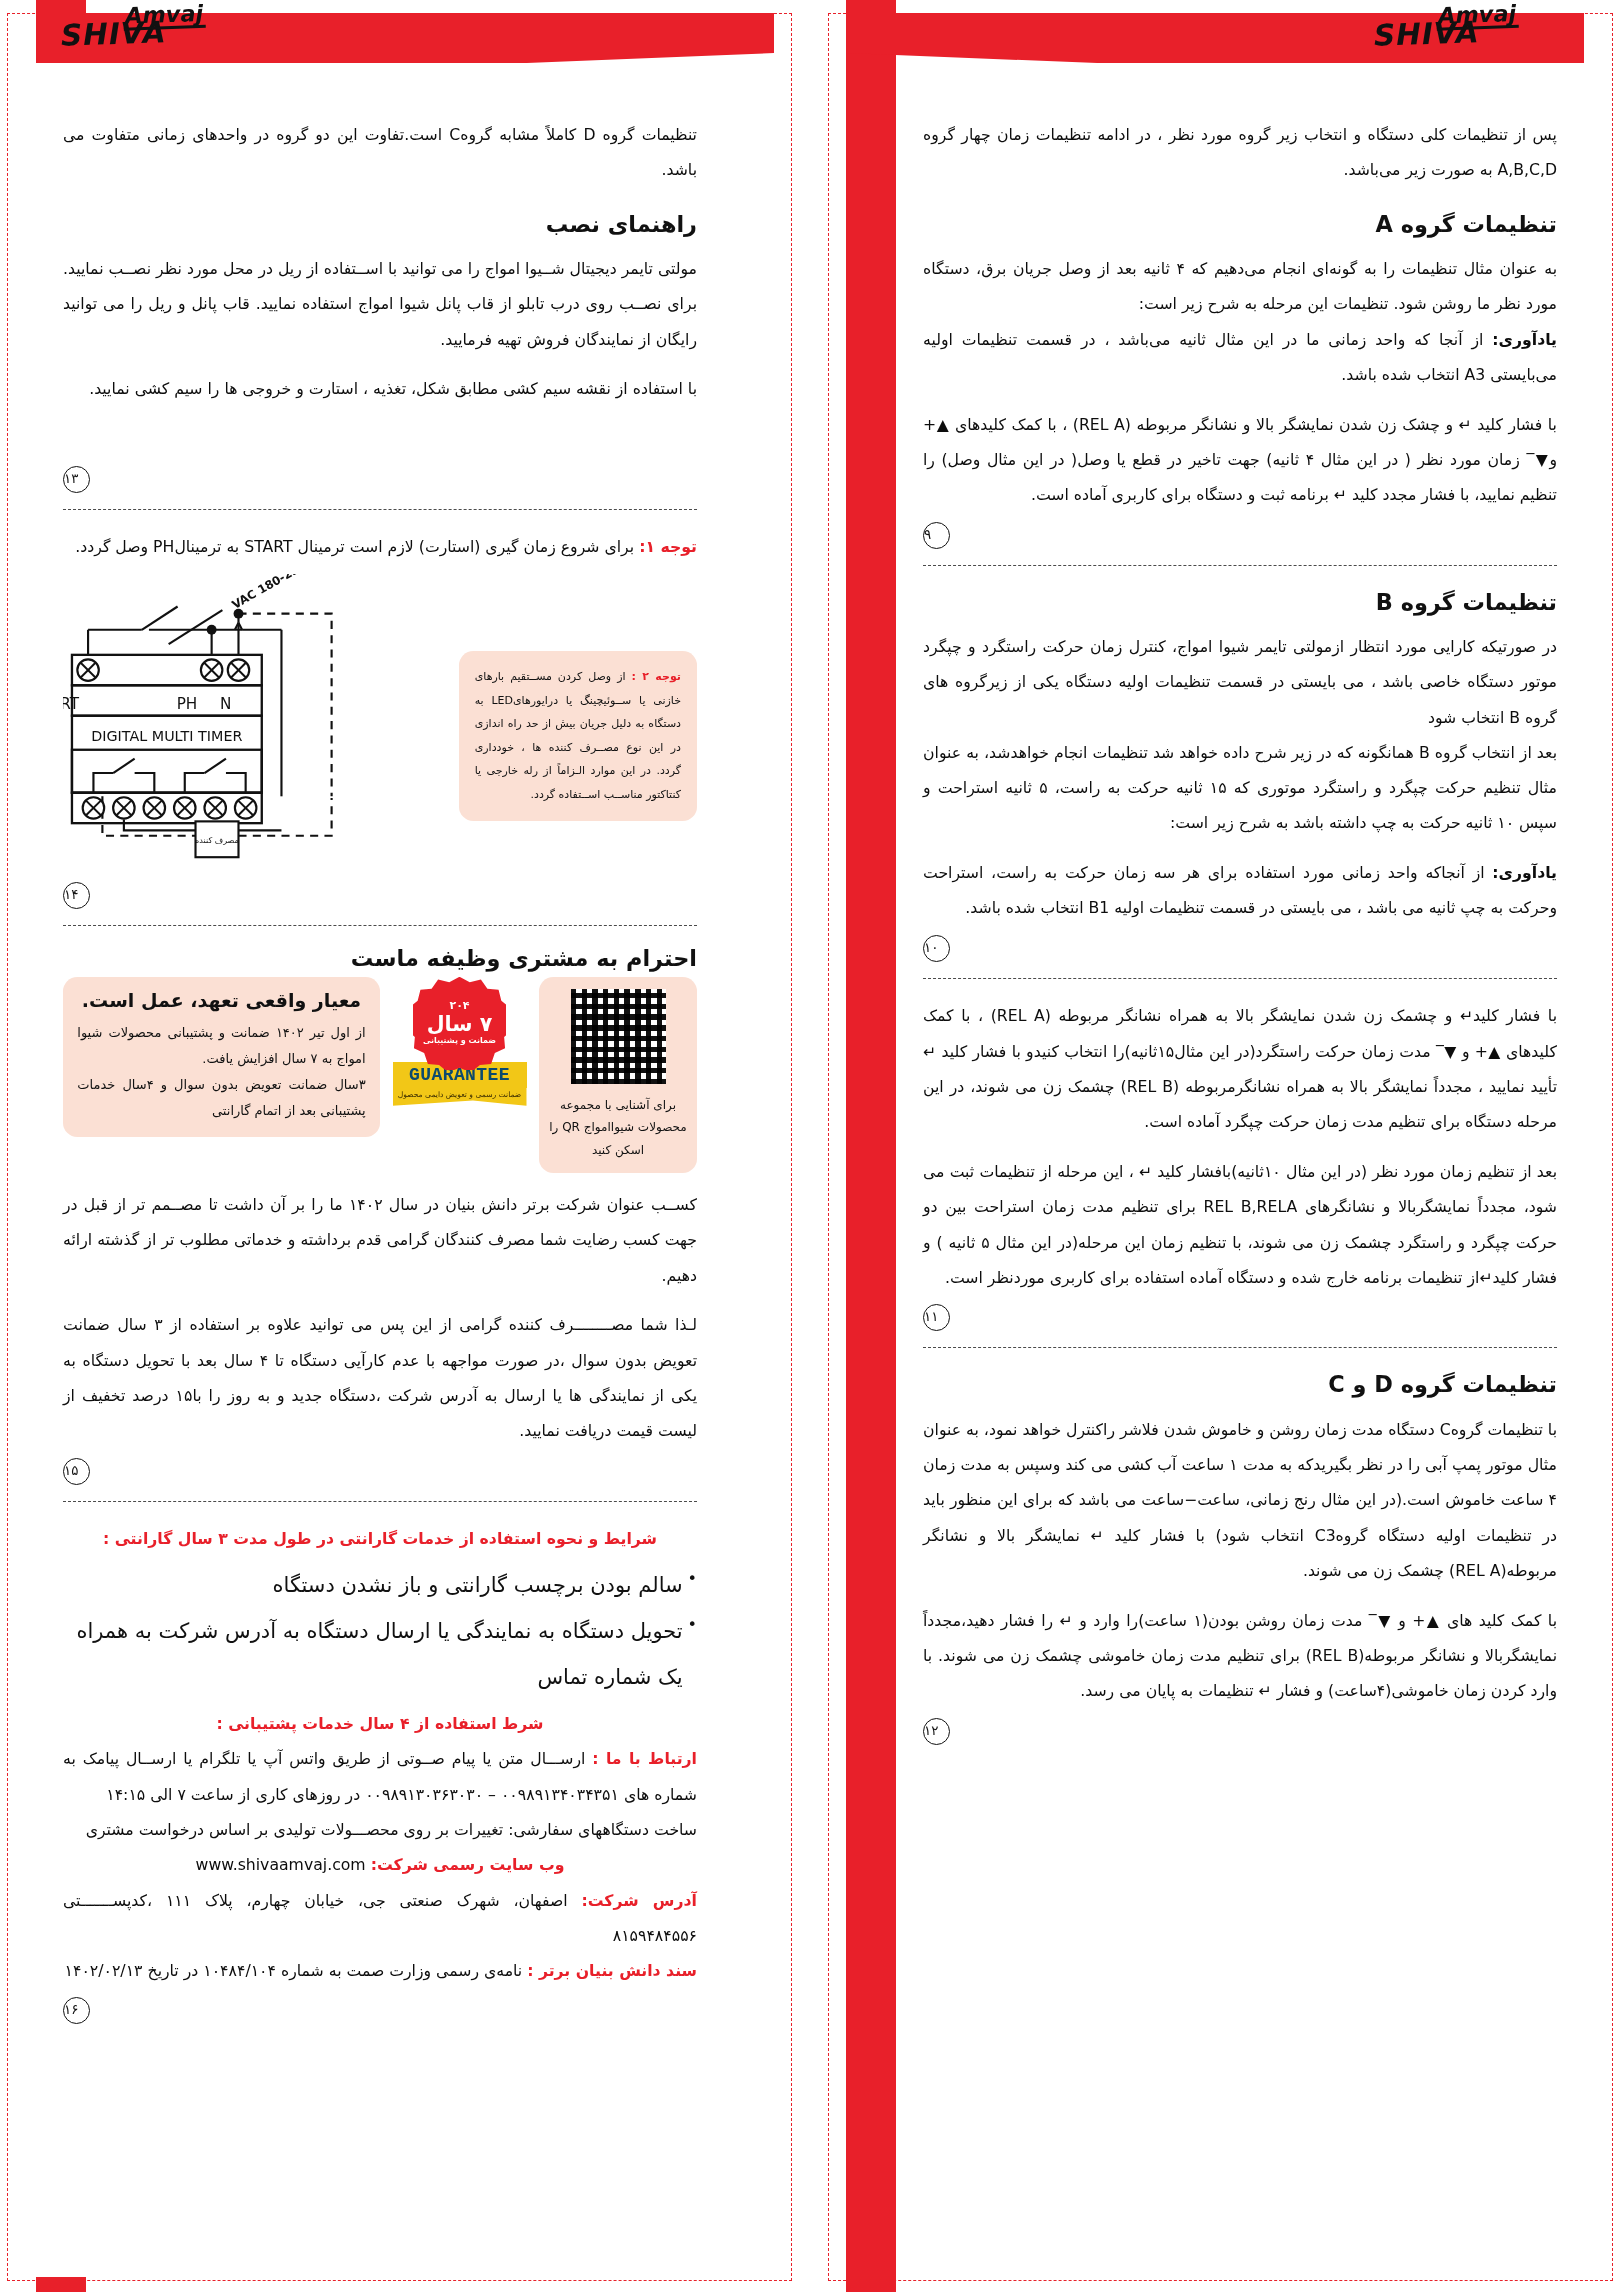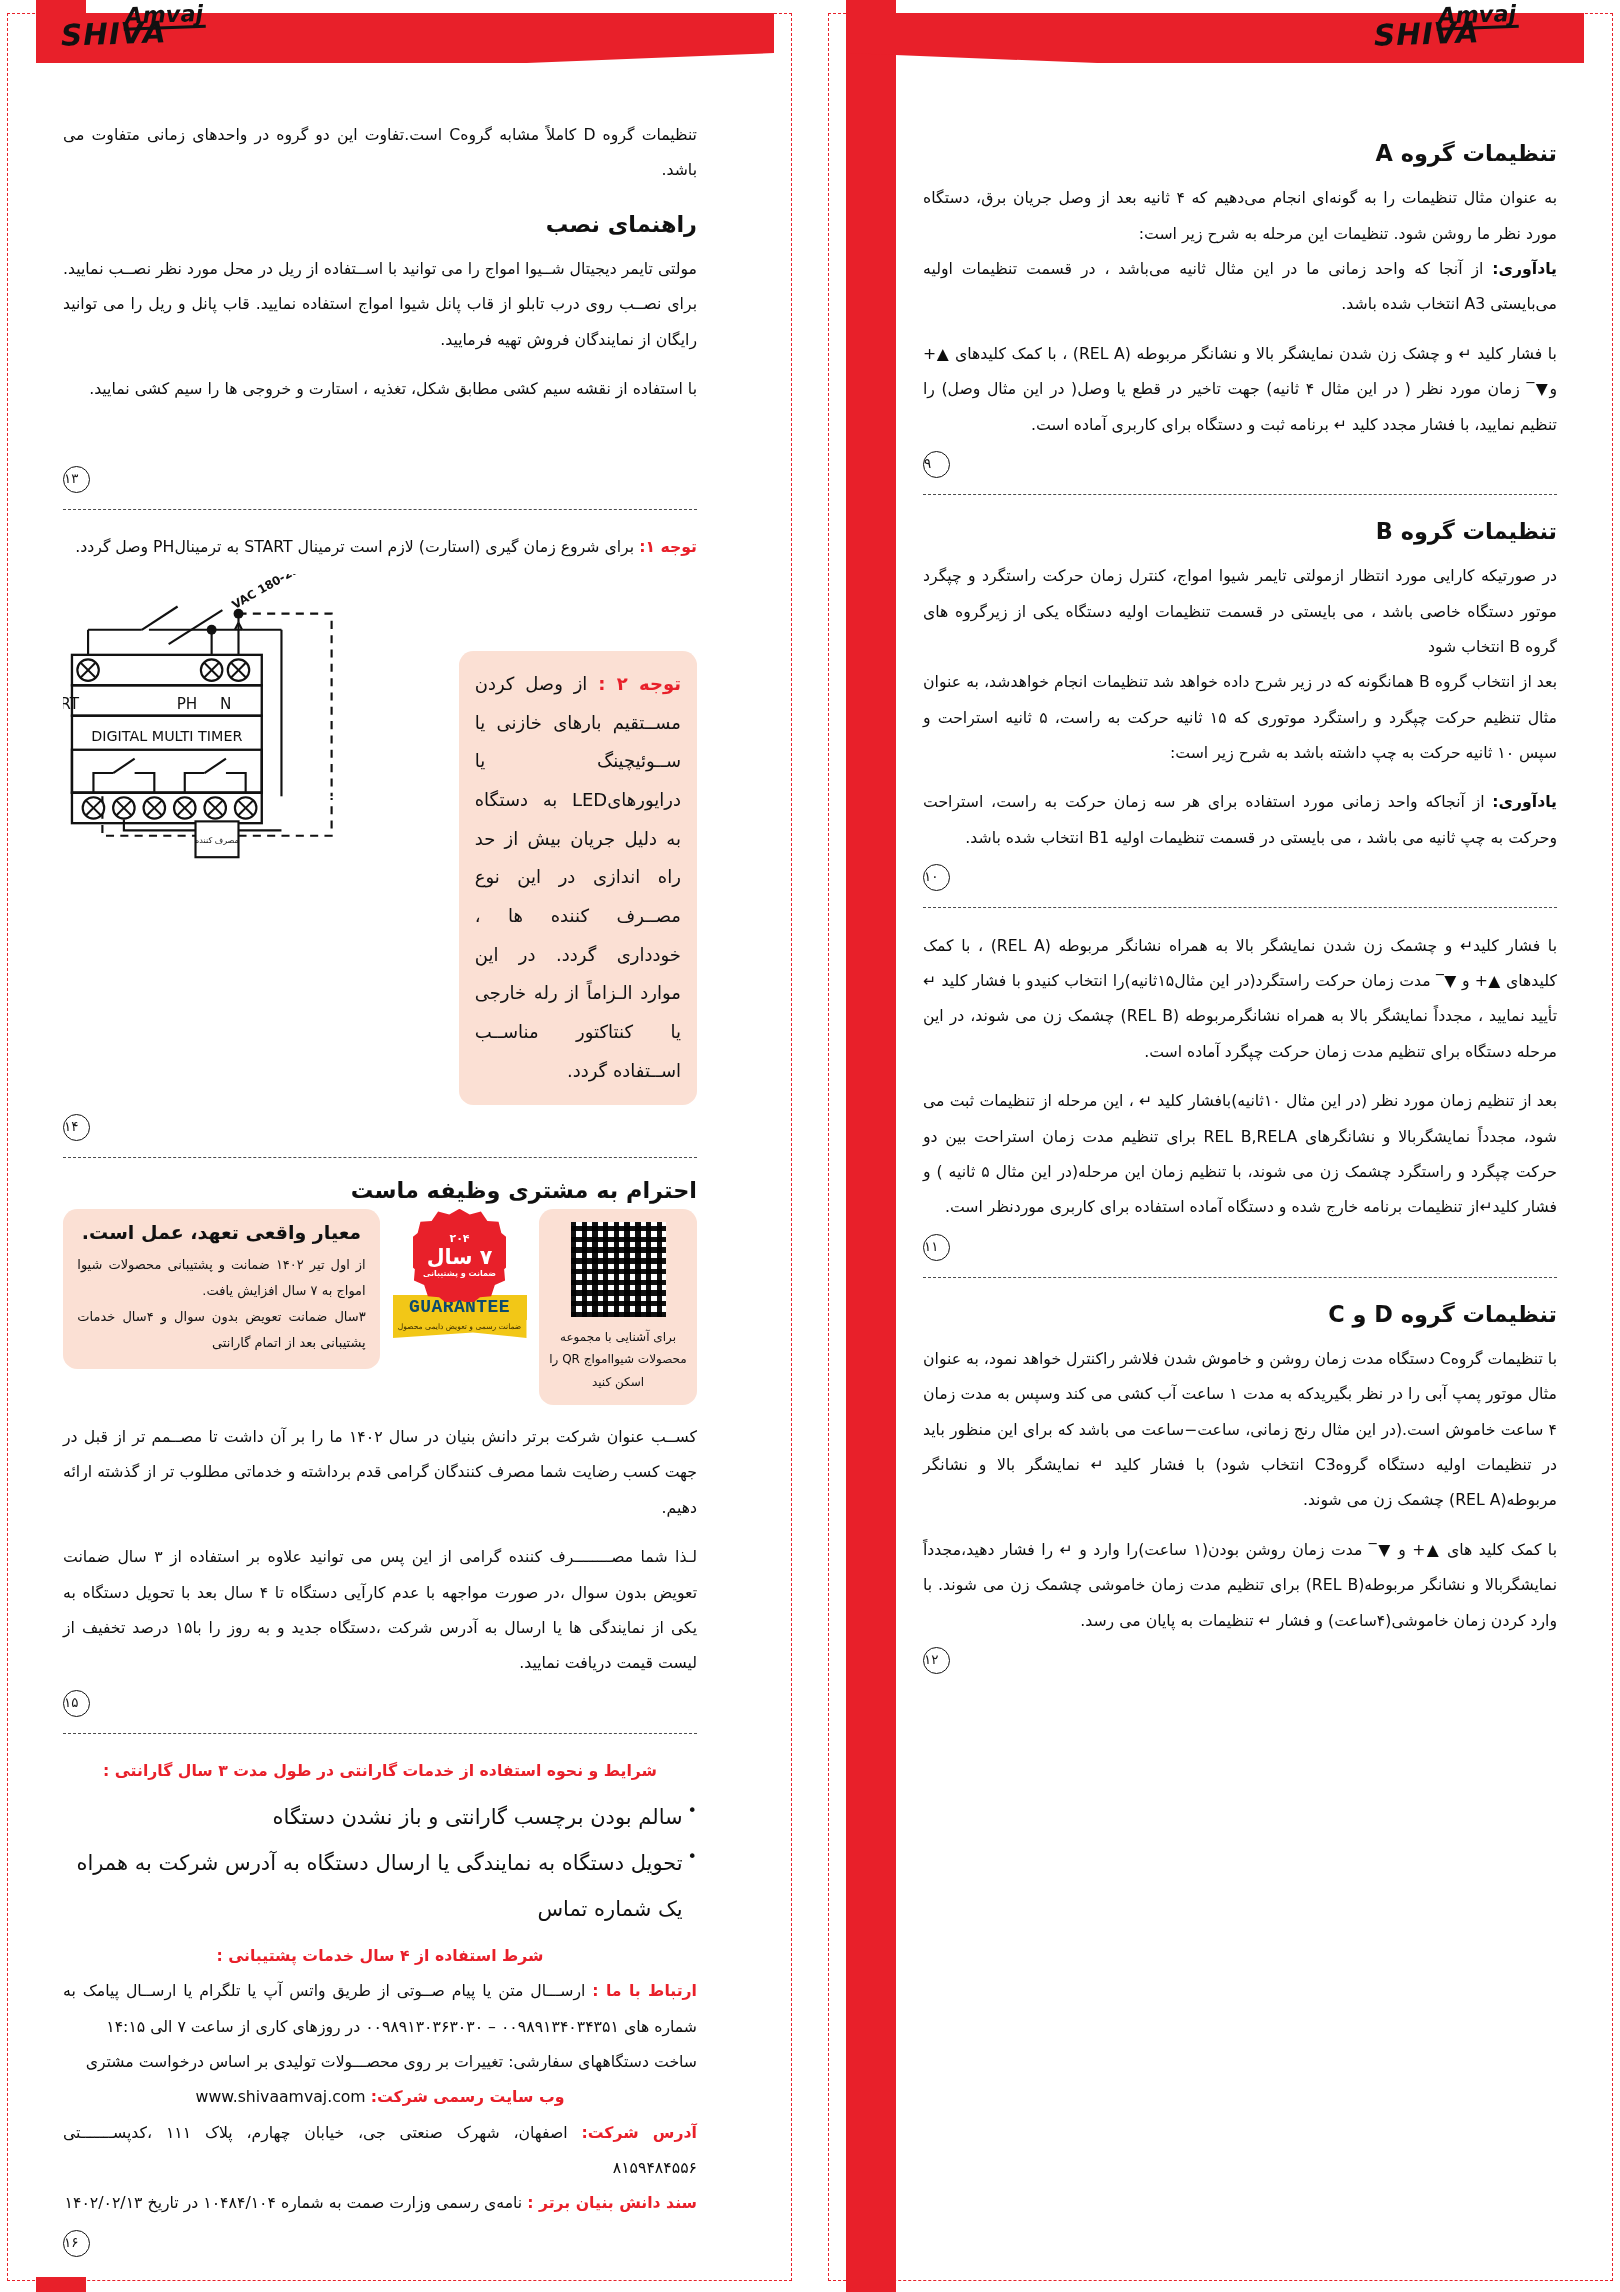--- a/index.html
+++ b/index.html
@@ -169,21 +169,21 @@
     font-family: "DejaVu Sans", sans-serif;
   }
   .pagenum-wrap { text-align: left; margin-top: 9px; }
 
   
   .note-box {
     background: #fbe0d4;
     border-radius: 14.3px;
     padding: 14.3px 16px;
     direction: rtl;
-    font-size: 18px;
+    font-size: 11px;
     line-height: 2.15;
     color: #111;
     text-align: justify;
   }
 
   
   .diagram-row { display: flex; flex-direction: row; align-items: flex-start; gap: 10.7px; margin-top: 9px; }
   .diagram { width: 385px; }
   .note2-col { width: 269px; padding-top: 77px; }
 
@@ -279,20 +279,21 @@
     <div class="logo">
       <span class="shiva">SHIVA</span>
       <span class="amvaj">Amvaj</span>
     </div>
     <div class="rail-url u1">WWW.SHIVAAMVAJ.COM</div>
     <div class="rail-url u2">WWW.SHIVAAMVAJ.COM</div>
 
     <div class="card">
 
       <div class="spacer-m"></div>
+      <p class="body-txt">پس از تنظیمات کلی دستگاه و انتخاب زیر گروه مورد نظر ، در ادامه تنظیمات زمان چهار گروه A,B,C,D به صورت زیر می‌باشد.</p>
 
       <h2 class="sec-title">تنظیمات گروه A</h2>
       <p class="body-txt">به عنوان مثال تنظیمات را به گونه‌ای انجام می‌دهیم که ۴ ثانیه بعد از وصل جریان برق، دستگاه مورد نظر ما روشن شود. تنظیمات این مرحله به شرح زیر است:</p>
       <p class="body-txt"><span class="lead">یادآوری:</span><span> از آنجا که واحد زمانی ما در این مثال ثانیه می‌باشد ، در قسمت تنظیمات اولیه می‌بایستی A3 انتخاب شده باشد.</span></p>
       <div class="spacer-s"></div>
       <p class="body-txt">با فشار کلید ↵ و چشک زن شدن نمایشگر بالا و نشانگر مربوطه (REL A) ، با کمک کلیدهای ▲+ و▼‾ زمان مورد نظر ( در این مثال ۴ ثانیه) جهت تاخیر در قطع یا وصل( در این مثال وصل) را تنظیم نمایید، با فشار مجدد کلید ↵ برنامه ثبت و دستگاه برای کاربری آماده است.</p>
 
       <div class="pagenum-wrap">
         <span class="pagenum">۹</span>
       </div>

